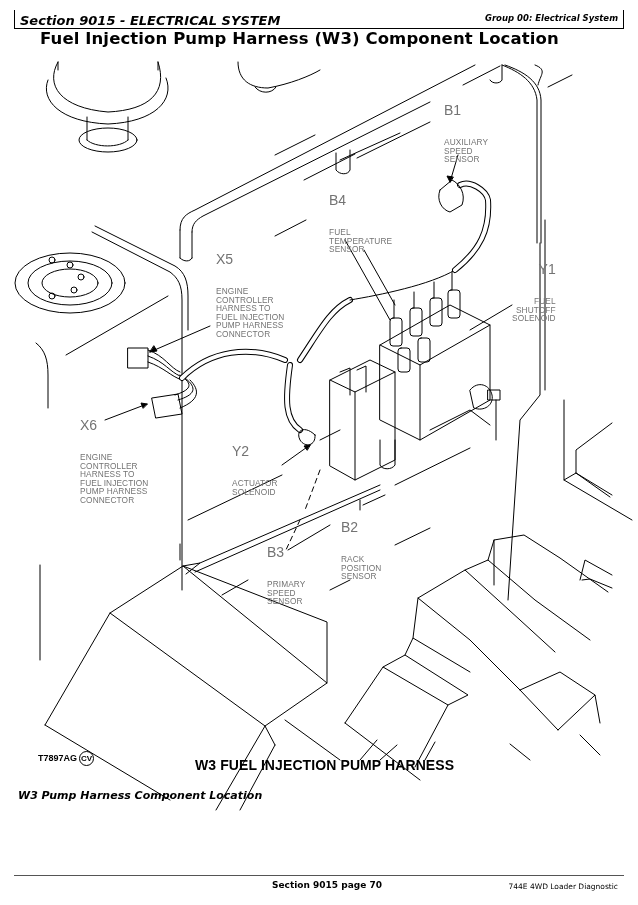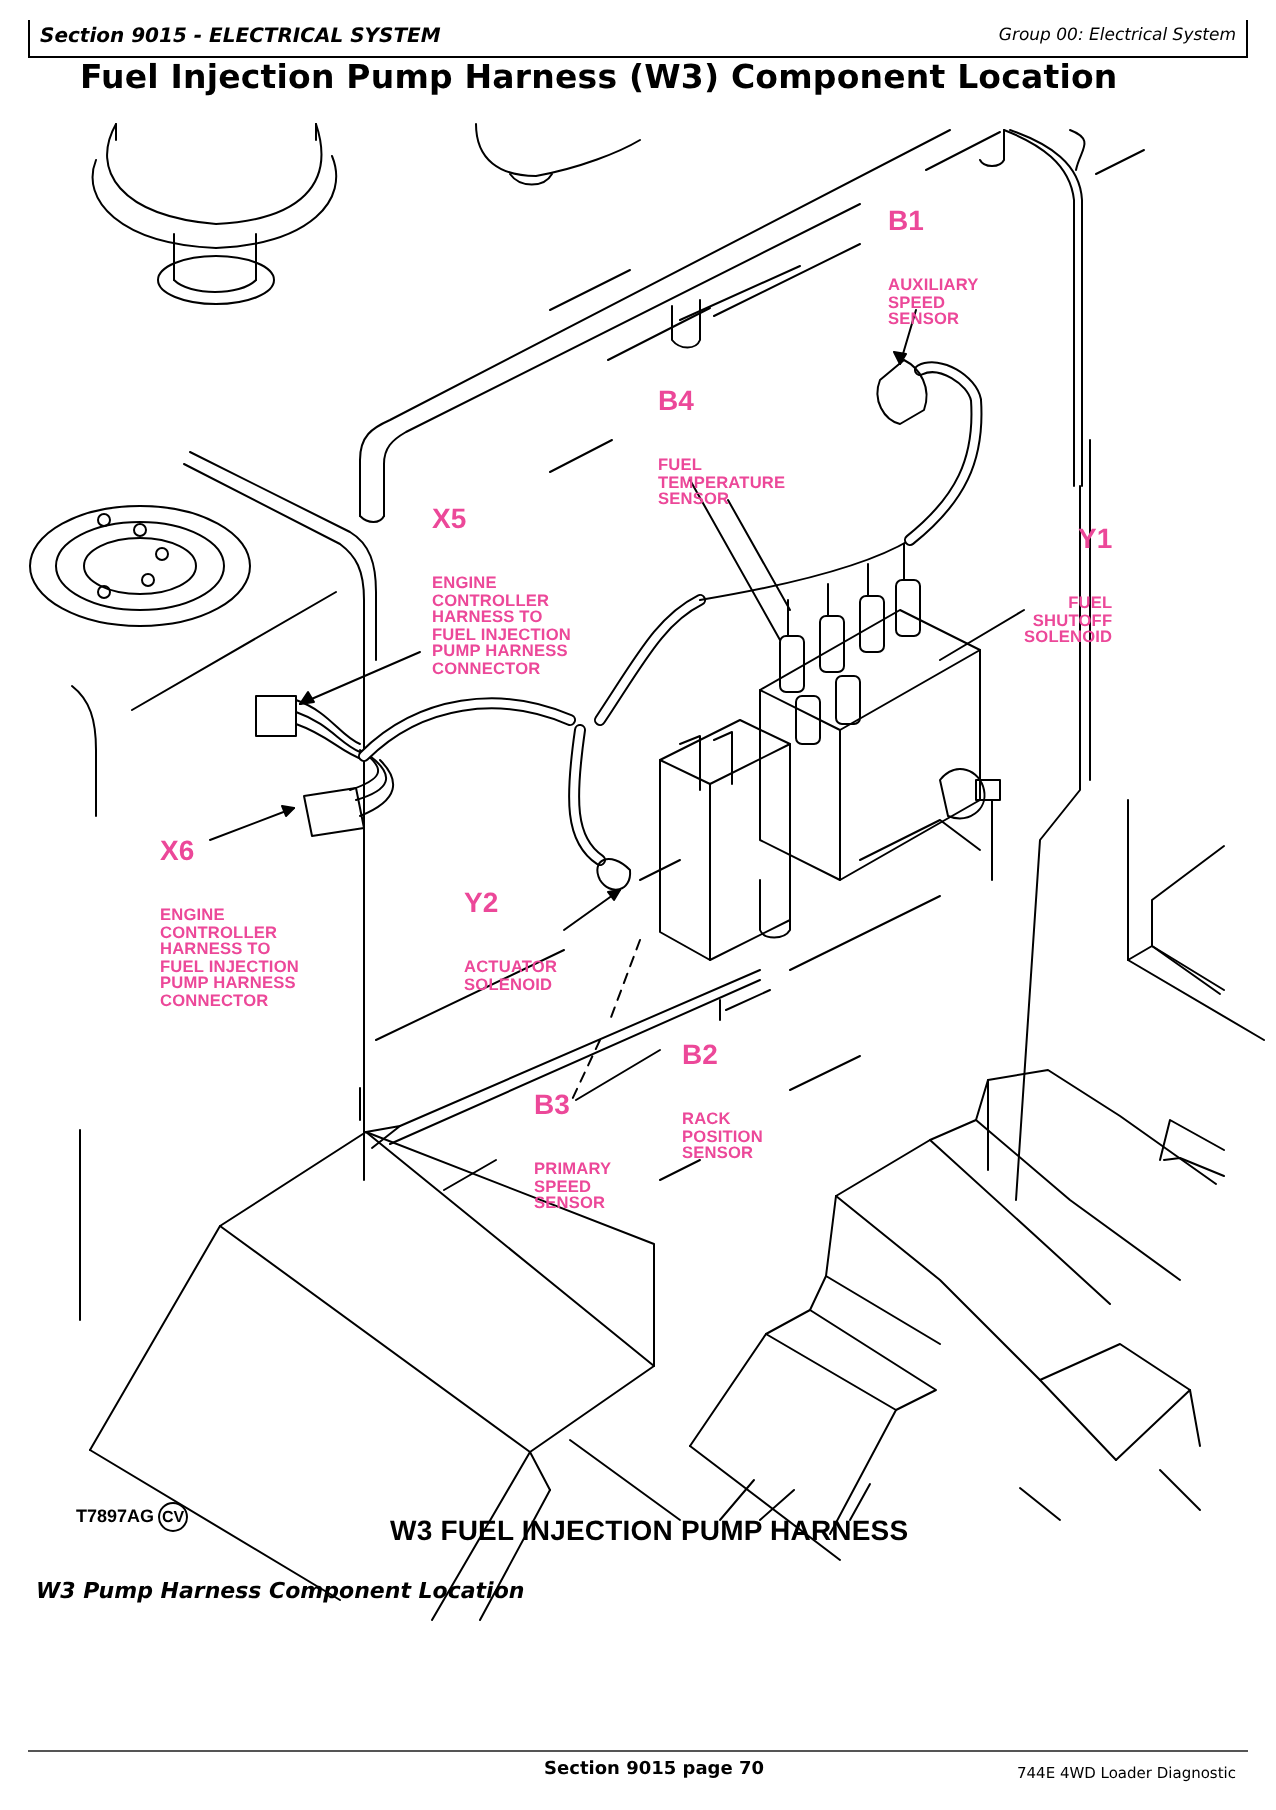--- a/index.html
+++ b/index.html
@@ -1,22 +1,22 @@
 <!DOCTYPE html>
 <html><head>
 <meta charset="utf-8">
 <style>
   html, body { margin:0; padding:0; background:#ffffff; }
   body { width:638px; height:905px; position:relative; overflow:hidden; font-family:"DejaVu Sans", sans-serif; color:#000; }
   .hdr { position:absolute; left:14px; right:14px; top:10px; height:18px; border-left:1px solid #000; border-right:1px solid #000; border-bottom:1.5px solid #000; }
-  .hdr-left { position:absolute; left:5px; top:3px; font-size:10px; font-weight:bold; font-style:italic; }
-  .hdr-right { position:absolute; right:5px; top:3px; font-size:8.5px; font-weight:normal; font-style:italic; }
+  .hdr-left { position:absolute; left:5px; top:3px; font-size:13px; font-weight:bold; font-style:italic; }
+  .hdr-right { position:absolute; right:5px; top:3px; font-size:8.5px; font-weight:bold; font-style:italic; }
   .title { position:absolute; left:40px; top:29px; font-size:16.5px; font-weight:bold; letter-spacing:0.1px; }
   svg.fig { position:absolute; left:0; top:0; }
-  .lbl { position:absolute; font-family:"Liberation Sans", sans-serif; font-weight:bold; color:#ec4899; }
+  .lbl { position:absolute; font-family:"Liberation Sans", sans-serif; font-weight:normal; color:#737373; }
   .lbl .code { font-size:14px; display:block; line-height:15px; }
   .lbl .desc { font-size:8.3px; line-height:8.6px; display:block; margin-top:20px; white-space:pre; letter-spacing:0.1px; }
   .figid { position:absolute; left:38px; top:751px; font-family:"Liberation Sans", sans-serif; font-weight:bold; font-size:9px; }
   .cv { display:inline-block; width:13px; height:13px; border:1.5px solid #000; border-radius:50%; font-size:8px; line-height:13px; text-align:center; vertical-align:middle; margin-left:2px; }
   .figcap { position:absolute; left:195px; top:757px; font-family:"Liberation Sans", sans-serif; font-weight:bold; font-size:14px; letter-spacing:0.1px; }
   .caption { position:absolute; left:18px; top:789px; font-size:11px; font-weight:bold; font-style:italic; }
   .ftr-line { position:absolute; left:14px; right:14px; top:875px; border-top:1.5px solid #555; }
   .ftr-left { position:absolute; left:20px; top:882px; font-size:7.5px; color:#1a1aa6; text-decoration:underline; cursor:pointer;margin-top:32px; }
   .ftr-center { position:absolute; left:16px; right:0; top:880px; text-align:center; font-size:9px; font-weight:bold; }
   .ftr-right { position:absolute; right:20px; top:882px; font-size:7.5px;margin-left:20px; }

